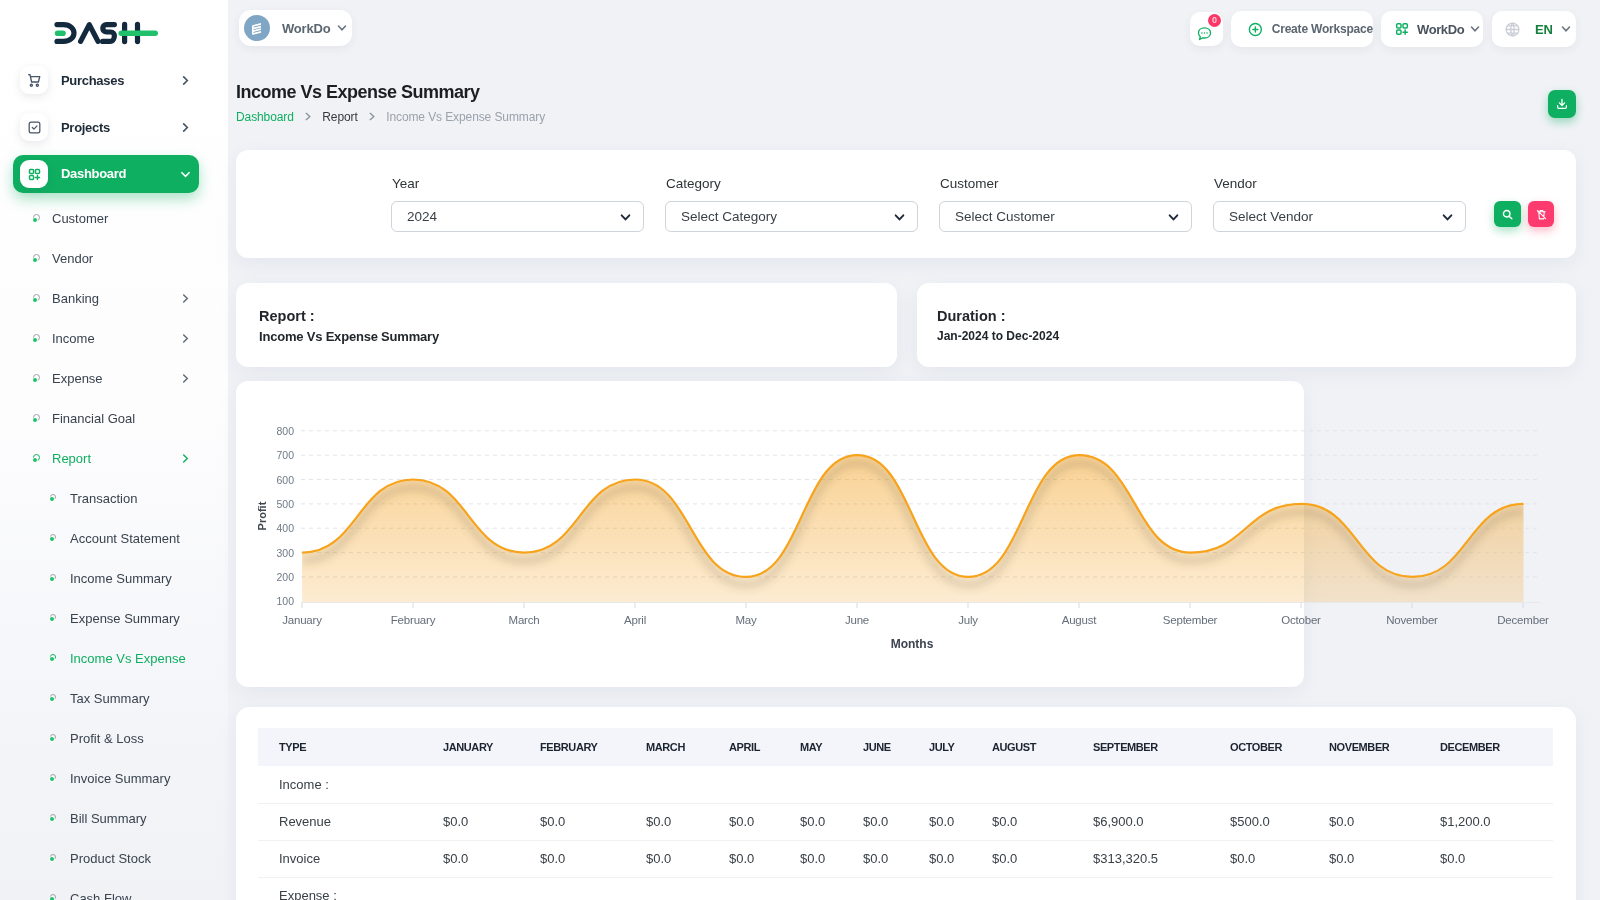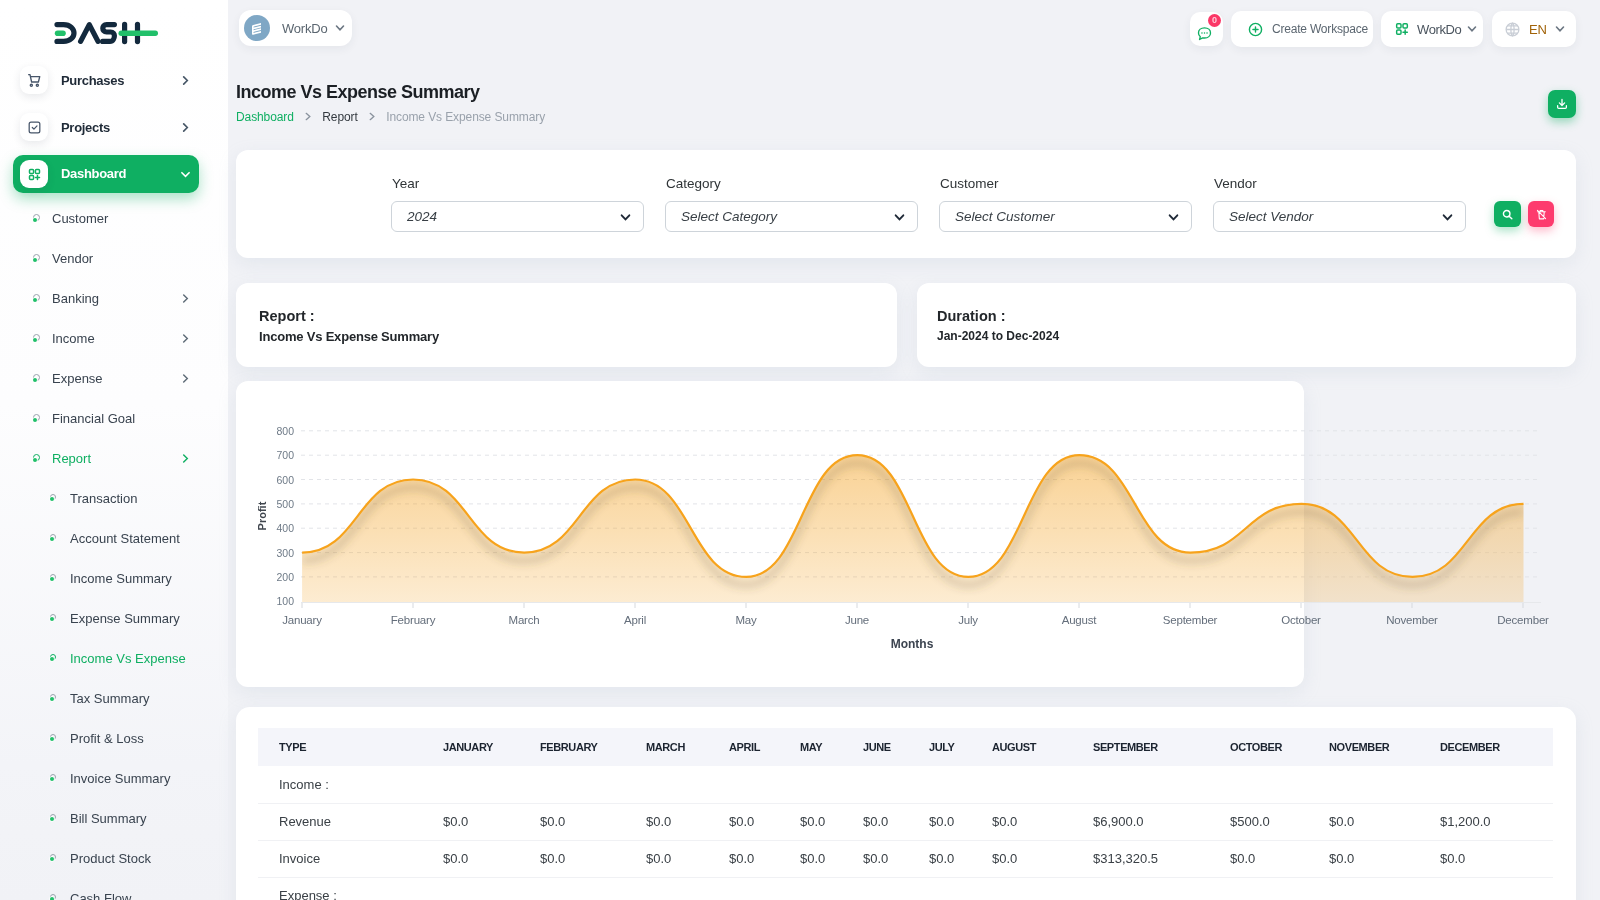--- a/index.html
+++ b/index.html
@@ -22,25 +22,25 @@
   .sub .dot::after { content:''; position:absolute; left:-1.5px; bottom:-1.5px; width:4px; height:4px; border-radius:50%;
     background:#21c06a; box-shadow:0 0 0 0.7px #fff; }
   .sub .txt { position:absolute; left:52px; top:50%; transform:translateY(-50%); font-size:13px; font-weight:500; color:#39434f; }
   .sub.lvl2 .dot { left:50px; width:6px; height:6px; }
   .sub.lvl2 .txt { left:70px; }
   .sub.green .txt { color:#0faf62; }
   .sub.green .dot { border-color:#0faf62; }
   
   .pill { position:absolute; background:#fff; border-radius:10px; box-shadow:0 3px 10px rgba(40,50,70,0.06);
     display:flex; align-items:center; }
-  .pill .lbl { font-size:12.5px; font-weight:400; color:#5b6670; white-space:nowrap; letter-spacing:-0.2px;text-align:center; }
+  .pill .lbl { font-size:12.5px; font-weight:700; color:#5b6670; white-space:nowrap; letter-spacing:-0.2px;text-align:center; }
   
   .flabel { position:absolute; top:26px; font-size:13.5px; font-weight:400; color:#2f3437; }
   .fselect { position:absolute; top:51px; width:253px; height:31px; border:1px solid #ced4da; border-radius:6px;
-    background:#fff; font-size:13.5px; color:#383f45; line-height:29px; padding-left:15px;font-style:italic; }
+    background:#fff; font-size:13.5px; color:#383f45; line-height:29px; padding-left:15px; }
   .fselect svg { position:absolute; right:12px; top:10px; }
   .sqbtn { position:absolute; top:51px; width:27px; height:26px; border-radius:6px; display:flex; align-items:center; justify-content:center; }
   
   table { border-collapse:collapse; table-layout:fixed; width:1295px; }
   th { font-size:11px; font-weight:700; color:#1c2430; text-align:left; letter-spacing:-0.4px;
        background:#f4f5fa; height:38px; padding:0; }
   th:first-child { padding-left:21px; border-radius:0; }
   td { font-size:13px; color:#3a4046; height:37px; padding:0; border-bottom:1px solid #f0f1f4; }
   td:first-child { padding-left:21px; }
 </style>
@@ -231,21 +231,21 @@
   <svg style="margin-left:6px" width="10" height="10" viewBox="0 0 10 10" fill="none" stroke="#6b7682" stroke-width="1.6" stroke-linecap="round">
       <path d="M1.5 3 L5 6.8 L8.5 3"></path>
     </svg>
 </div>
 
 <div class="pill" style="left:1492px;top:11px;width:84px;height:36px;">
   <svg style="margin-left:12px" width="17" height="17" viewBox="0 0 24 24" fill="none" stroke="#c9ced6" stroke-width="1.8">
       <circle cx="12" cy="12" r="9"></circle>
       <path d="M3 12 H21 M12 3 C15 6 15 18 12 21 C9 18 9 6 12 3 Z M4.5 7 H19.5 M4.5 17 H19.5"></path>
     </svg>
-  <span class="lbl" style="margin-left:8px;color:#a16207;font-size:13px;">EN</span>
+  <span class="lbl" style="margin-left:14px;color:#15803d;font-size:13px;">EN</span>
   <svg style="margin-left:8px" width="10" height="10" viewBox="0 0 10 10" fill="none" stroke="#6b7682" stroke-width="1.6" stroke-linecap="round">
       <path d="M1.5 3 L5 6.8 L8.5 3"></path>
     </svg>
 </div>
 
 <div class="abs" style="left:236px;top:82px;font-size:18px;font-weight:700;color:#1b1f24;letter-spacing:-0.5px;">Income Vs Expense Summary</div>
 <div class="abs" style="left:236px;top:110px;font-size:12px;color:#6c757d;letter-spacing:-0.1px;">
   <span style="color:#0faf62;">Dashboard</span>
   <svg style="margin:0 7px" width="8" height="9" viewBox="0 0 8 10" fill="none" stroke="#8a939e" stroke-width="1.5" stroke-linecap="round">
       <path d="M2 1.5 L6 5 L2 8.5"></path>

